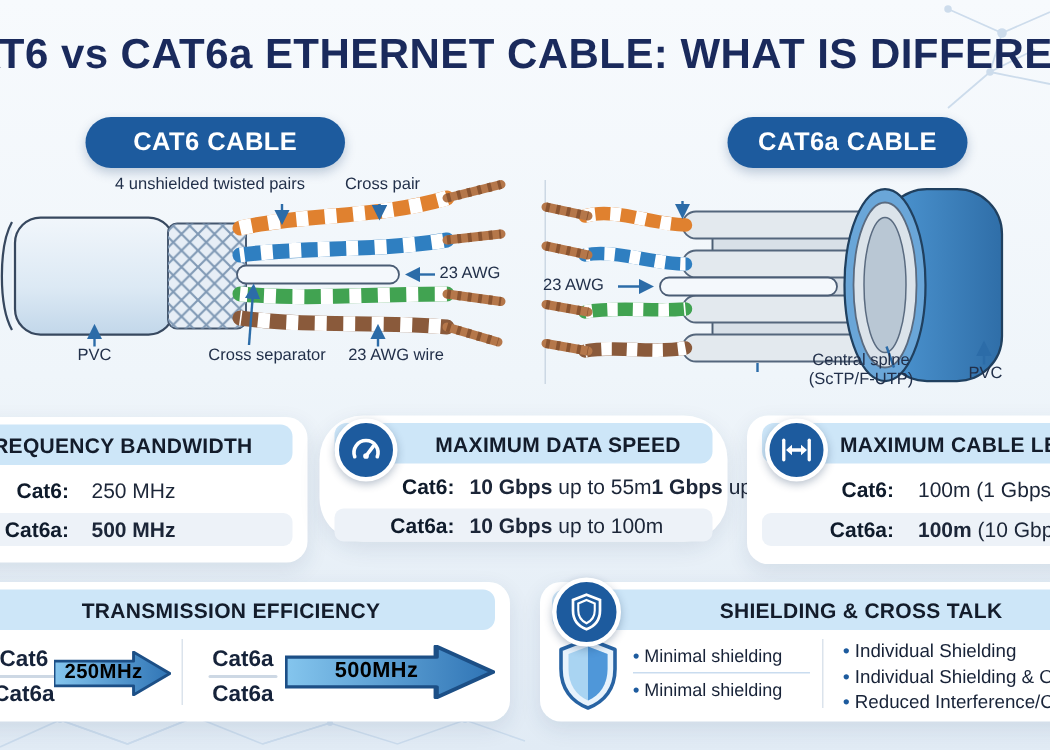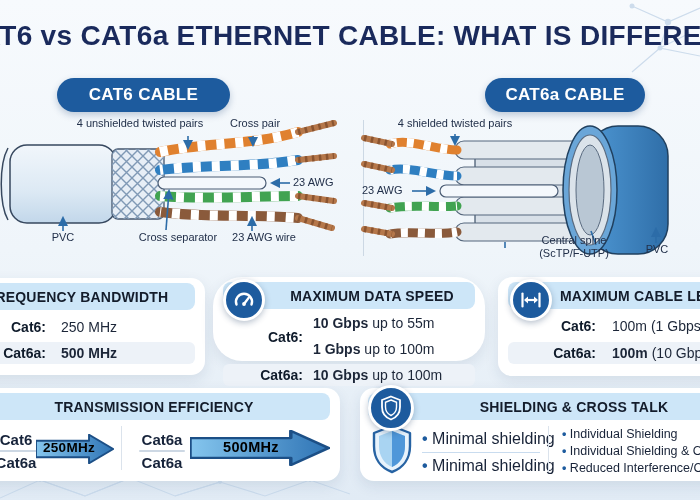--- a/index.html
+++ b/index.html
@@ -38,28 +38,28 @@
     position:absolute;width:42px;height:42px;border-radius:50%;
     background:#1d5b9e;border:3px solid #fff;box-sizing:border-box;
     display:flex;align-items:center;justify-content:center;
     box-shadow:0 2px 6px rgba(20,50,90,.3);z-index:3;
   }
   .rows{position:absolute;left:10px;right:10px;top:38px;}
   .row{display:flex;align-items:center;font-size:14px;color:#1c2638;padding:3px 0;white-space:nowrap;}
   .row .lbl{font-weight:700;text-align:right;flex:none;color:#0f1b2b;}
   .row.stripe{background:#edf2f8;border-radius:6px;}
   .val b{font-weight:700;}
-  .two-line{display:flex;flex-direction:column;line-height:15px;gap:11px;}
+  .two-line{display:flex;flex-direction:row;line-height:15px;}
   .cmp-lbl{font-size:15px;font-weight:700;color:#16233a;text-align:center;line-height:19px;}
   .mini-div{height:2px;background:#cdd8e4;margin:1px 3px;border-radius:1px;}
   .arrow-text{
     position:absolute;color:#000000;font-weight:700;font-size:14.5px;text-align:center;
     letter-spacing:.3px;z-index:2;
   }
-  .b-item{font-size:16px;color:#182338;white-space:nowrap;}
+  .b-item{font-size:12px;color:#182338;white-space:nowrap;}
   .b-item::before{content:"•  ";color:#1d5b9e;font-weight:700;}
   .col1 .b-item + .b-item{border-top:1.5px solid #c9dcef;margin-top:4px;padding-top:4px;}
   .col2 .b-item{font-size:12.5px;line-height:17px;}
   svg{display:block;}
   .abs{position:absolute;}
 </style>
 </head>
 <body>
 
 <div id="page">
@@ -204,21 +204,20 @@
 
     <g stroke="#2c6ca8" stroke-width="1.6" fill="none">
       <path d="M95,22 L95,32" marker-end="url(#m2)"></path>
       <path d="M52,79 L74,79" marker-end="url(#m2)"></path>
       <path d="M145,136 L145,130"></path>
       <path d="M236,133 L231,119"></path>
       <path d="M296,131 L296,117" marker-end="url(#m2)"></path>
     </g>
   </svg>
 
-  <div class="diagram-label" style="left:386px;top:117px;width:138px;">4 shielded twisted pairs</div>
   <div class="diagram-label" style="left:362px;top:184px;width:46px;text-align:left;">23 AWG</div>
   <div class="diagram-label" style="left:524px;top:234px;width:100px;">
     <div>Central splne</div>
     <div>(ScTP/F-UTP)</div>
   </div>
   <div class="diagram-label" style="left:636px;top:243px;width:42px;">PVC</div>
 
   <div class="card" style="left:-50px;top:278px;width:255px;height:97px;">
     <div class="band">FREQUENCY BANDWIDTH</div>
     <div class="rows">

